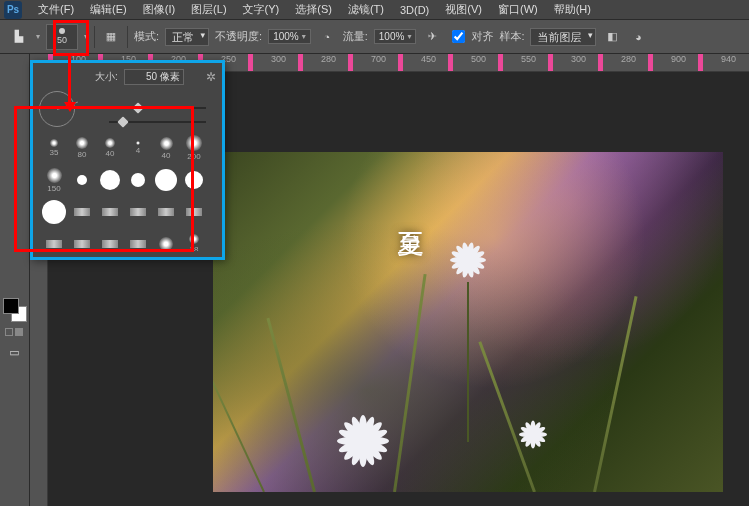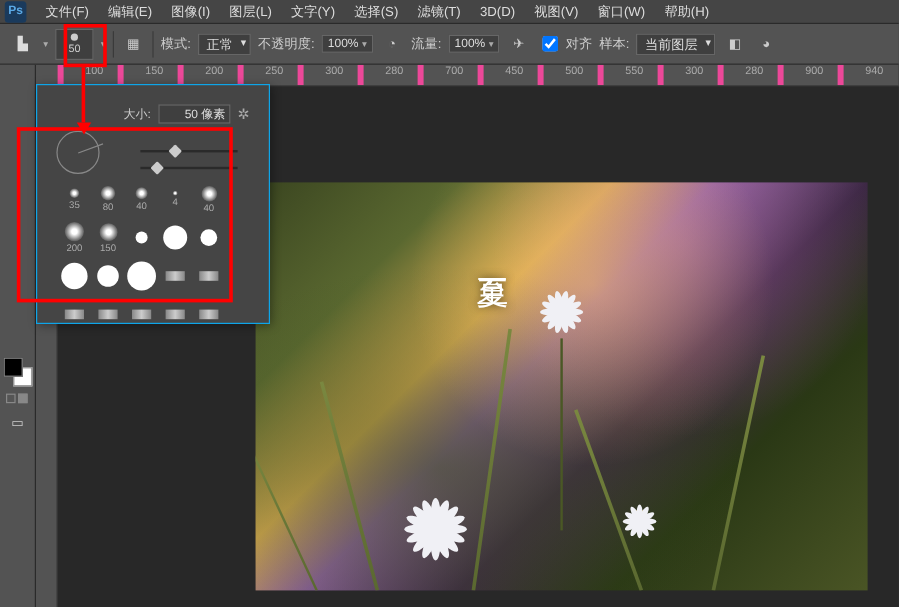--- a/index.html
+++ b/index.html
@@ -48,21 +48,21 @@
 .flower1{left:230px;top:80px}
 .flower1 .stem{height:160px}
 .flower2{left:115px;bottom:20px}
 .flower2 .petals{width:70px;height:70px}
 .flower2 .petal{width:26px;height:8px}
 .flower2 .center{width:18px;height:18px}
 .flower3{left:300px;bottom:40px}
 .flower3 .petals{width:40px;height:40px}
 .flower3 .petal{width:14px;height:5px}
 .cntxt{position:absolute;left:180px;top:60px;color:#fff;font-size:26px;writing-mode:vertical-rl;font-family:"STKaiti","KaiTi",serif;text-shadow:0 0 8px rgba(0,0,0,.5)}
-.panel{position:absolute;left:30px;top:70px;width:195px;height:200px;background:#454545;border:1px solid #0ea5e9;box-shadow:2px 2px 8px rgba(0,0,0,.4);z-index:10;padding:16px}
+.panel{position:absolute;left:30px;top:60px;width:195px;height:200px;background:#454545;border:3px solid #0ea5e9;box-shadow:2px 2px 8px rgba(0,0,0,.4);z-index:10;padding:6px}
 .panel-row{display:flex;align-items:center;gap:6px;margin-bottom:6px}
 .panel-lbl{font-size:10px;color:#ccc}
 .panel-input{background:#3f3f3f;border:1px solid #666;width:60px;height:16px;font-size:10px;color:#ddd;text-align:right;padding-right:3px}
 .gear{margin-left:auto;font-size:12px;color:#aaa}
 .slider-row{height:10px;position:relative;margin-bottom:4px}
 .slider-track{height:2px;background:#2a2a2a;position:absolute;left:20px;right:10px;top:4px}
 .slider-thumb{width:8px;height:8px;background:#ccc;border-radius:1px;position:absolute;top:1px;transform:rotate(45deg)}
 .angle-circle{width:36px;height:36px;border:1px solid #888;border-radius:50%;position:relative;margin-bottom:6px}
 .angle-circle::before{content:"";position:absolute;width:22px;height:1px;background:#888;left:50%;top:50%;transform-origin:0 0;transform:rotate(-20deg)}
 .presets{display:flex;flex-wrap:wrap;gap:2px;padding:2px;max-height:120px;overflow:hidden}

